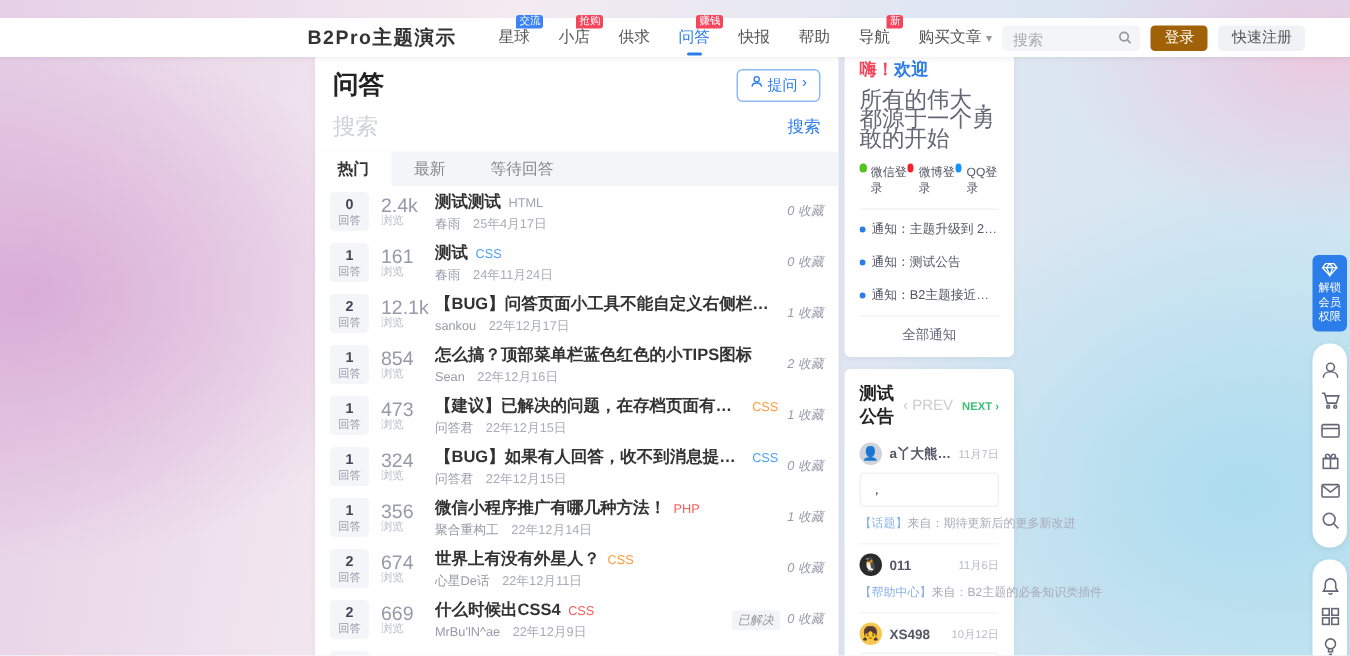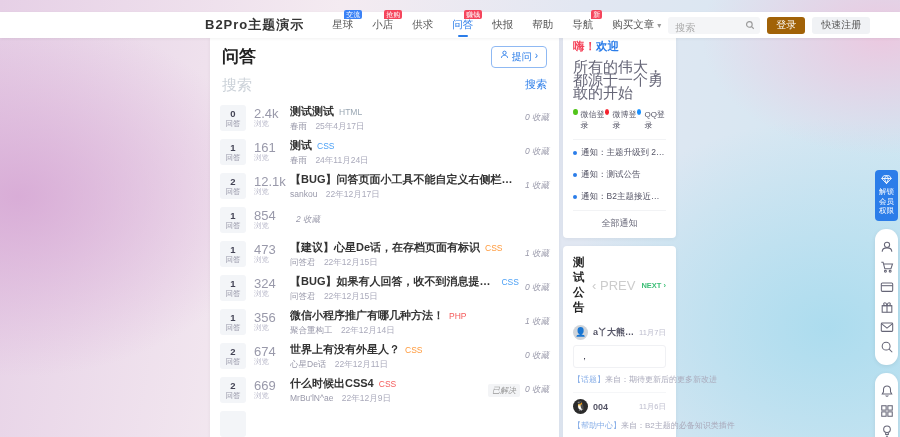--- a/index.html
+++ b/index.html
@@ -91,21 +91,21 @@
   .notice { display:flex; align-items:center; gap:4px; font-size:8.5px; color:#556;
     padding:5px 0; white-space:nowrap; overflow:hidden; cursor:pointer; }
   .notice-dot { width:4px; height:4px; border-radius:50%; background:#2b7de9; flex:none; }
   .notice-text { overflow:hidden; text-overflow:ellipsis; }
   .all-notices { display:block; text-align:center; font-size:9px; color:#667;
     border-top:1px solid #f2f3f5; padding:6px 0 2px; margin-top:2px; }
 
   .comments-card { margin-top:8px; padding:9px 10px 4px; }
   .c-head-row { display:flex; align-items:center; margin-bottom:4px; }
   .c-title { font-size:11.5px; font-weight:bold; color:#222; flex:1; }
-  .c-prev { font-size:13px; color:#ccc; margin-right:6px; }
+  .c-prev { font-size:10px; color:#ccc; margin-right:6px; }
   .c-next { font-size:7.5px; color:#3dbf77; font-weight:bold; }
   .c-item { border-top:1px solid #f5f6f8; padding:6px 0; }
   .c-item:first-of-type { border-top:none; }
   .c-head { display:flex; align-items:center; }
   .c-avatar { width:15px; height:15px; border-radius:50%; flex:none; font-size:9px; line-height:15px;
     text-align:center; overflow:hidden; color:#fff; }
   .c-name { font-size:9px; font-weight:bold; color:#556; margin-left:5px; flex:1;
     white-space:nowrap; overflow:hidden; text-overflow:ellipsis; }
   .c-time { font-size:7.5px; color:#bbc; flex:none; margin-left:4px; }
   .c-text { font-size:9px; color:#334; background:#fff; border:1px solid #f0f1f4;
@@ -167,20 +167,25 @@
             <path d="M2.5 14c0-3 2.5-4.5 5.5-4.5s5.5 1.5 5.5 4.5"></path>
           </svg></span>
       <span>提问</span>
       <span>›</span>
     </button>
   </div>
   <div class="qa-search">
     <input placeholder="搜索" style="">
     <a class="qa-search-link">搜索</a>
   </div>
+  <div class="tabs" id="qa-tabs">
+      <a class="tab active">热门</a>
+      <a class="tab">最新</a>
+      <a class="tab">等待回答</a>
+    </div>
   <div class="q-list" id="q-list">
       <div class="q-row">
     <div class="q-ans">
       <span class="q-ans-n">0</span>
       <span class="q-ans-l">回答</span>
     </div>
     <div class="q-views">
       <span class="q-v-n">2.4k</span>
       <span class="q-v-l">浏览</span>
     </div>
@@ -249,37 +254,47 @@
       </div>
       <div class="q-row">
     <div class="q-ans">
       <span class="q-ans-n">1</span>
       <span class="q-ans-l">回答</span>
     </div>
     <div class="q-views">
       <span class="q-v-n">854</span>
       <span class="q-v-l">浏览</span>
     </div>
+    <div class="q-main">
+      <div class="q-title-row">
+        <a class="q-title">怎么搞？顶部菜单栏蓝色红色的小TIPS图标</a>
+
+      </div>
+      <div class="q-meta">
+        <a class="q-author">Sean</a>
+        <span class="q-date">22年12月16日</span>
+      </div>
+    </div>
     <div class="q-right">
 
       <span class="q-fav">2 收藏</span>
     </div>
       </div>
       <div class="q-row">
     <div class="q-ans">
       <span class="q-ans-n">1</span>
       <span class="q-ans-l">回答</span>
     </div>
     <div class="q-views">
       <span class="q-v-n">473</span>
       <span class="q-v-l">浏览</span>
     </div>
     <div class="q-main">
       <div class="q-title-row">
-        <a class="q-title">【建议】心星De话，在存档页面有标识</a>
+        <a class="q-title">【建议】已解决的问题，在存档页面有标识</a>
         <a class="q-tag" style="color:#ff9a3c">CSS</a>
       </div>
       <div class="q-meta">
         <a class="q-author">问答君</a>
         <span class="q-date">22年12月15日</span>
       </div>
     </div>
     <div class="q-right">
 
       <span class="q-fav">1 收藏</span>
@@ -443,21 +458,21 @@
     <div class="c-head">
       <span class="c-avatar" style="background:#cfd4da">👤</span>
       <a class="c-name">a丫大熊瓶盖ccc…</a>
       <span class="c-time">11月7日</span>
     </div>
     <div class="c-text">，</div>
     <a class="c-context"><b>【话题】</b>来自：期待更新后的更多新改进</a></div>
         <div class="c-item">
     <div class="c-head">
       <span class="c-avatar" style="background:#2b2b2b">🐧</span>
-      <a class="c-name">004</a>
+      <a class="c-name">011</a>
       <span class="c-time">11月6日</span>
     </div>
     <a class="c-context"><b>【帮助中心】</b>来自：B2主题的必备知识类插件</a></div>
         <div class="c-item">
     <div class="c-head">
       <span class="c-avatar" style="background:#f6c851">👧</span>
       <a class="c-name">XS498</a>
       <span class="c-time">10月12日</span>
     </div>
     <div class="c-text">😈😈😈😈😈😈 xixi</div>

